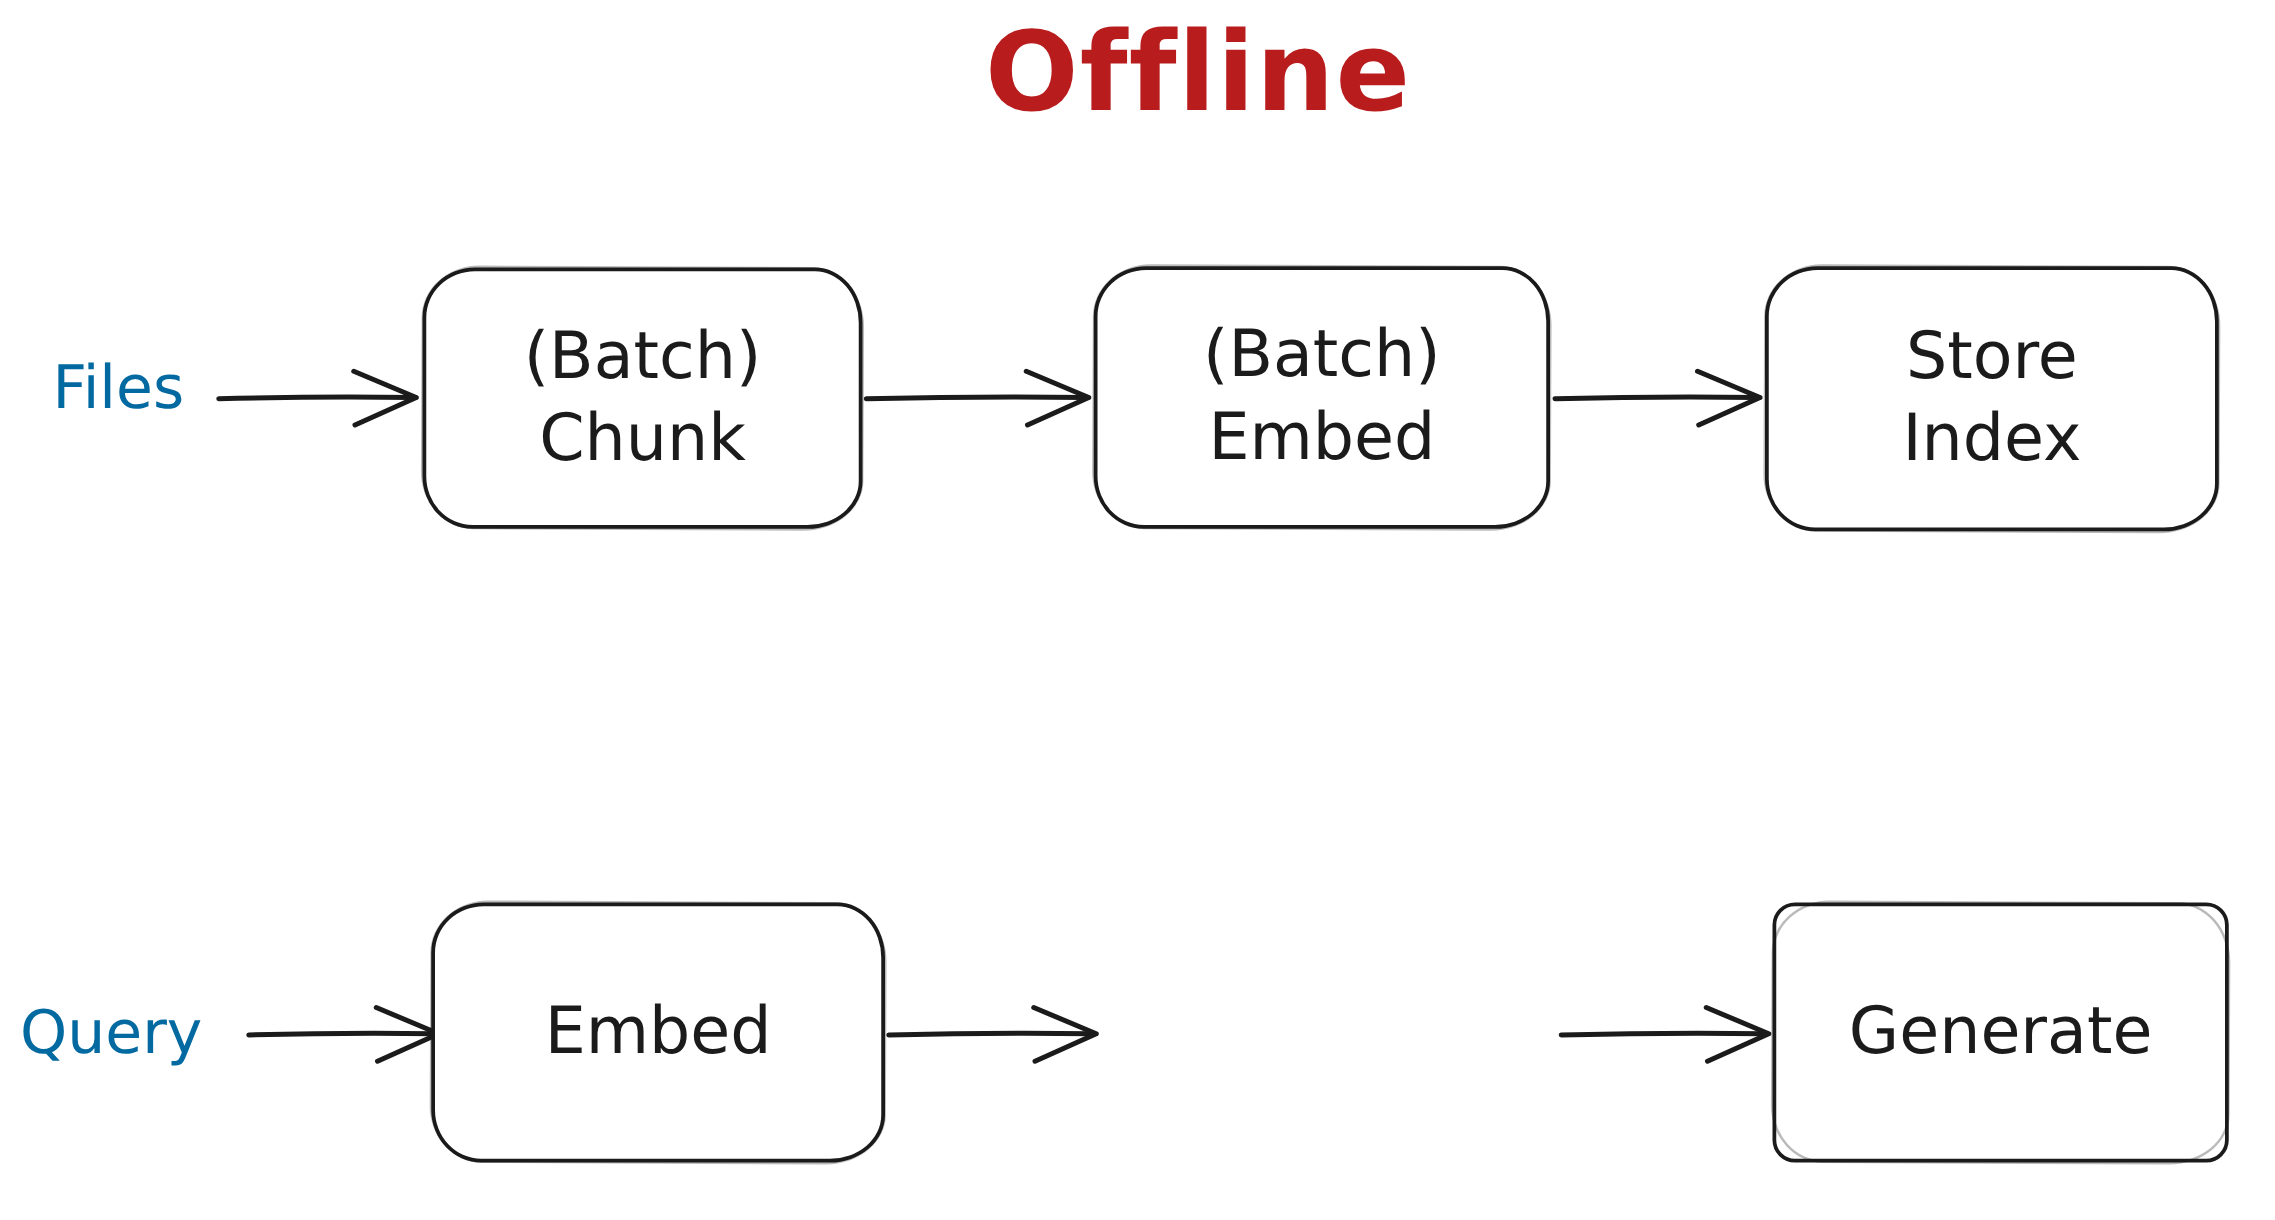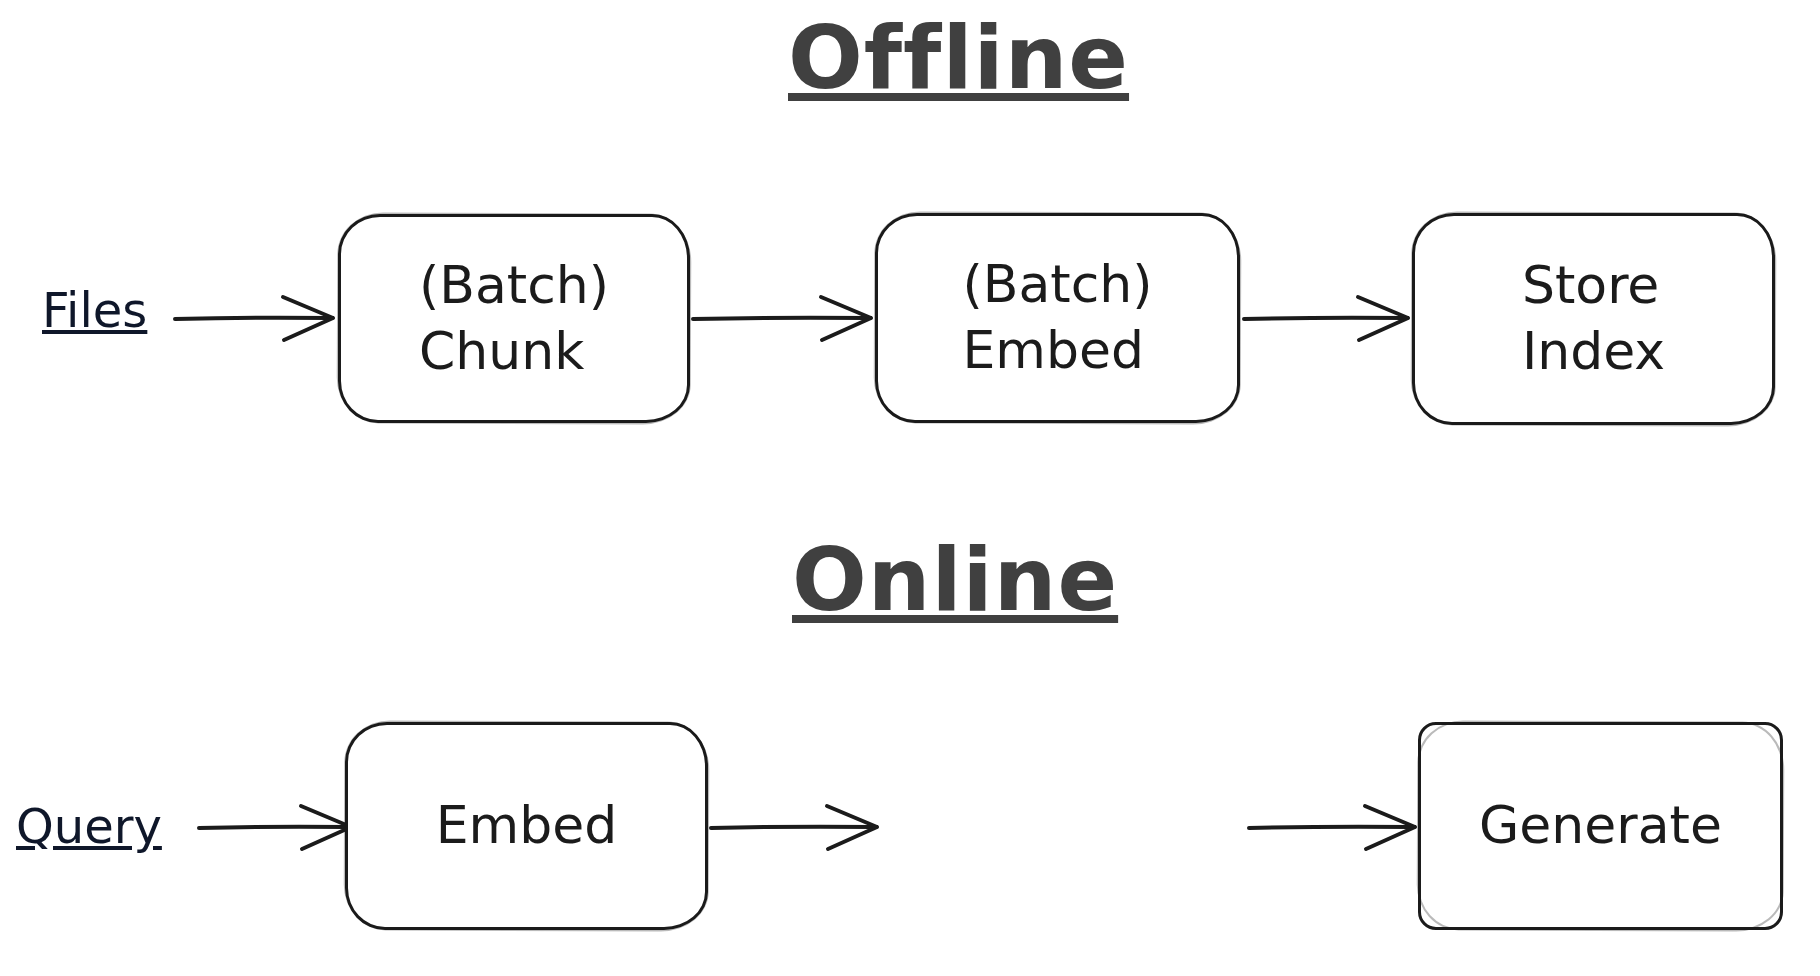--- a/index.html
+++ b/index.html
@@ -17,47 +17,46 @@
     height: 976px;
     background: #ffffff;
     color: #1b1b1b;
   }
   .title {
     position: absolute;
     margin: 0;
     font-size: 88px;
     font-weight: bold;
     letter-spacing: 1px;
-    color: #404040;
+    color: #b91c1c;
     white-space: nowrap;
-    text-decoration: underline;
   }
   .title-offline { left: 788px; top: 6px; }
   .title-online  { left: 792px; top: 528px; }
 
   .src-label {
     position: absolute;
     font-size: 48px;
     font-weight: 500;
-    color: #0f172a;
+    color: #0369a1;
     white-space: nowrap;
-    text-decoration: underline;
   }
   .src-files { left: 42px;  top: 282px; }
   .src-query { left: 16px;  top: 798px; }
 
   .node {
     position: absolute;
     box-sizing: border-box;
     border: 3.5px solid #1b1b1b;
     border-radius: 42px 38px 44px 40px / 40px 44px 38px 42px;
     background: #ffffff;
     display: flex;
     align-items: center;
     justify-content: center;
+    text-align: center;
   }
   
   .node::before {
     content: "";
     position: absolute;
     inset: -4px;
     border: 2px solid #1b1b1b;
     border-radius: 46px 42px 48px 42px / 42px 48px 40px 46px;
     opacity: 0.30;
     transform: rotate(0.25deg);
@@ -80,21 +79,20 @@
     stroke-linecap: round;
     stroke-linejoin: round;
   }
 </style>
 </head>
 <body>
 
 <div class="canvas">
 
   <h1 class="title title-offline">Offline</h1>
-  <h1 class="title title-online">Online</h1>
 
   <div class="src-label src-files">Files</div>
 
   <svg class="arrow" style="left:172px; top:278px;" width="164" height="80">
     <path d="M3 41 Q82 39 158 40"></path>
     <path d="M161 40 L111 19 M161 40 L112 62"></path>
   </svg>
 
   <div class="node" style="left:338px; top:214px; width:352px; height:209px;">
     <span class="node-label">(Batch)

